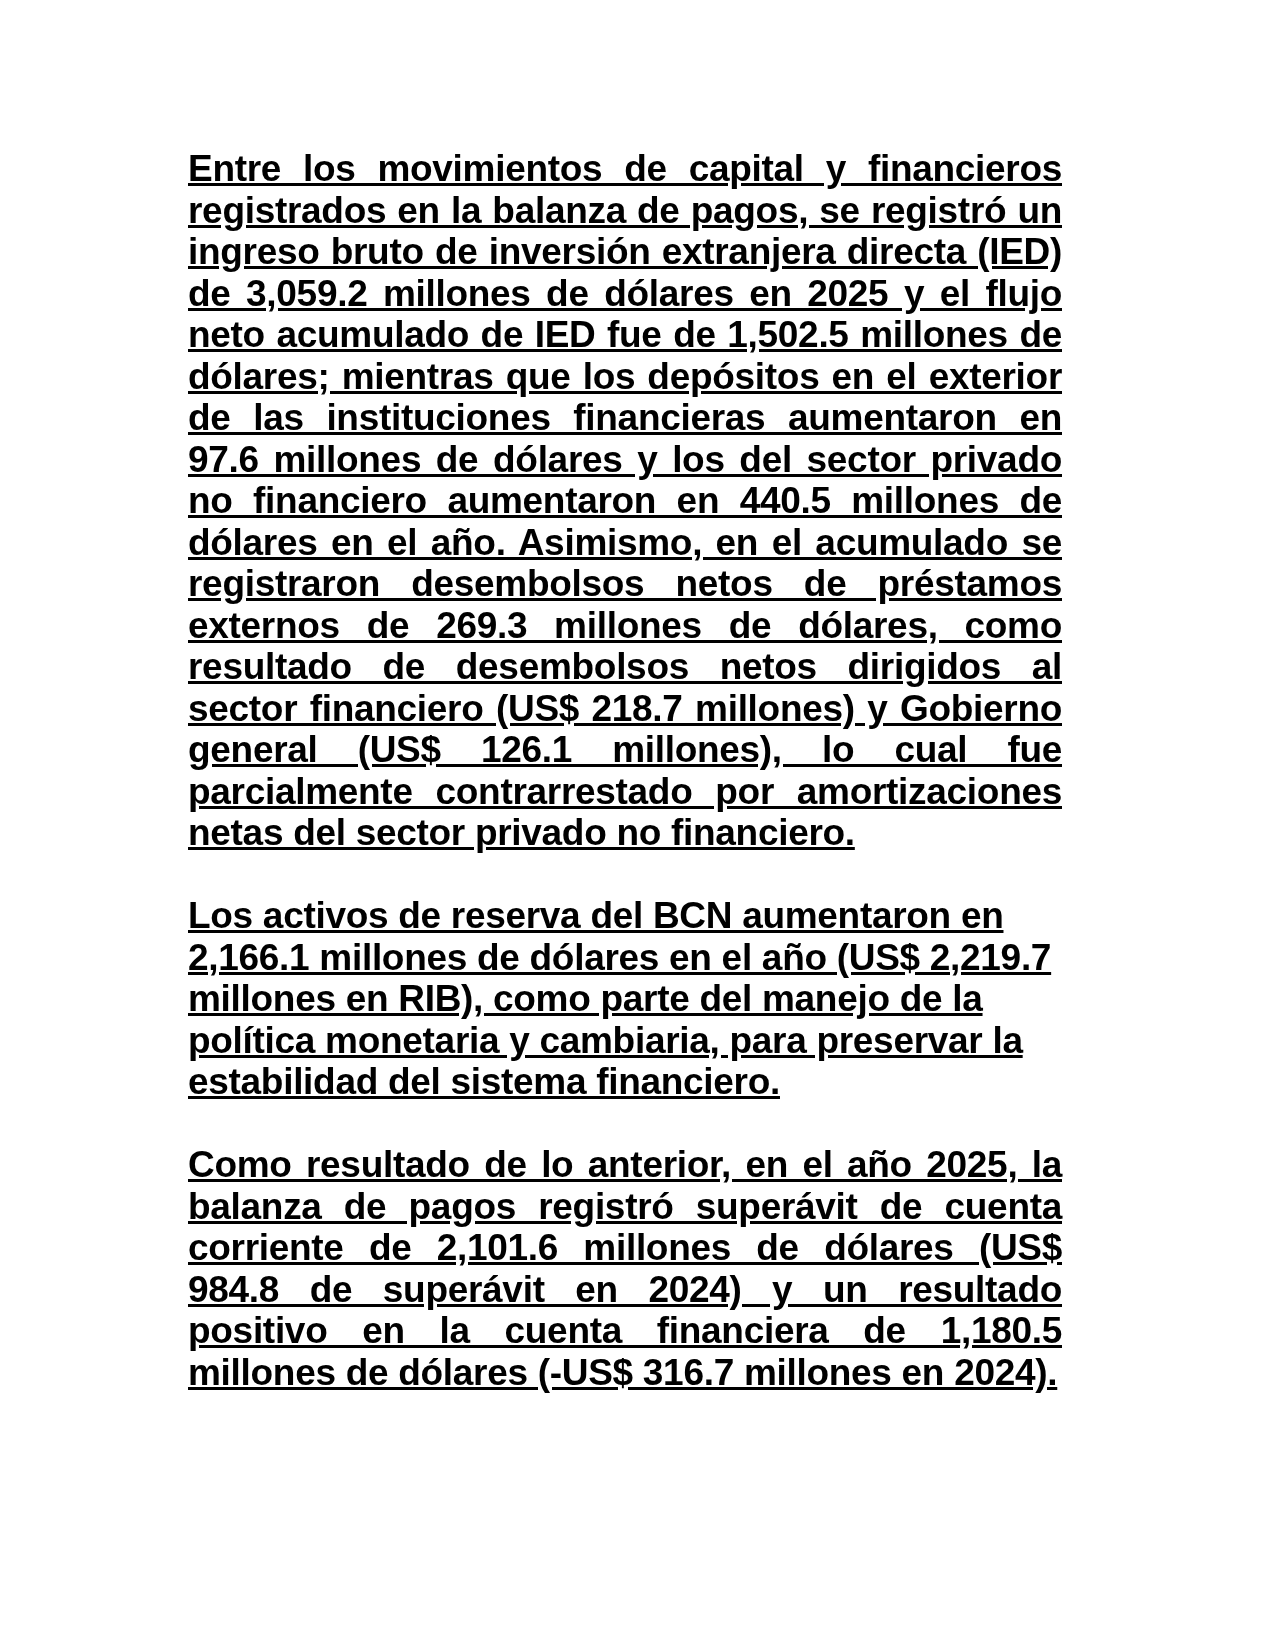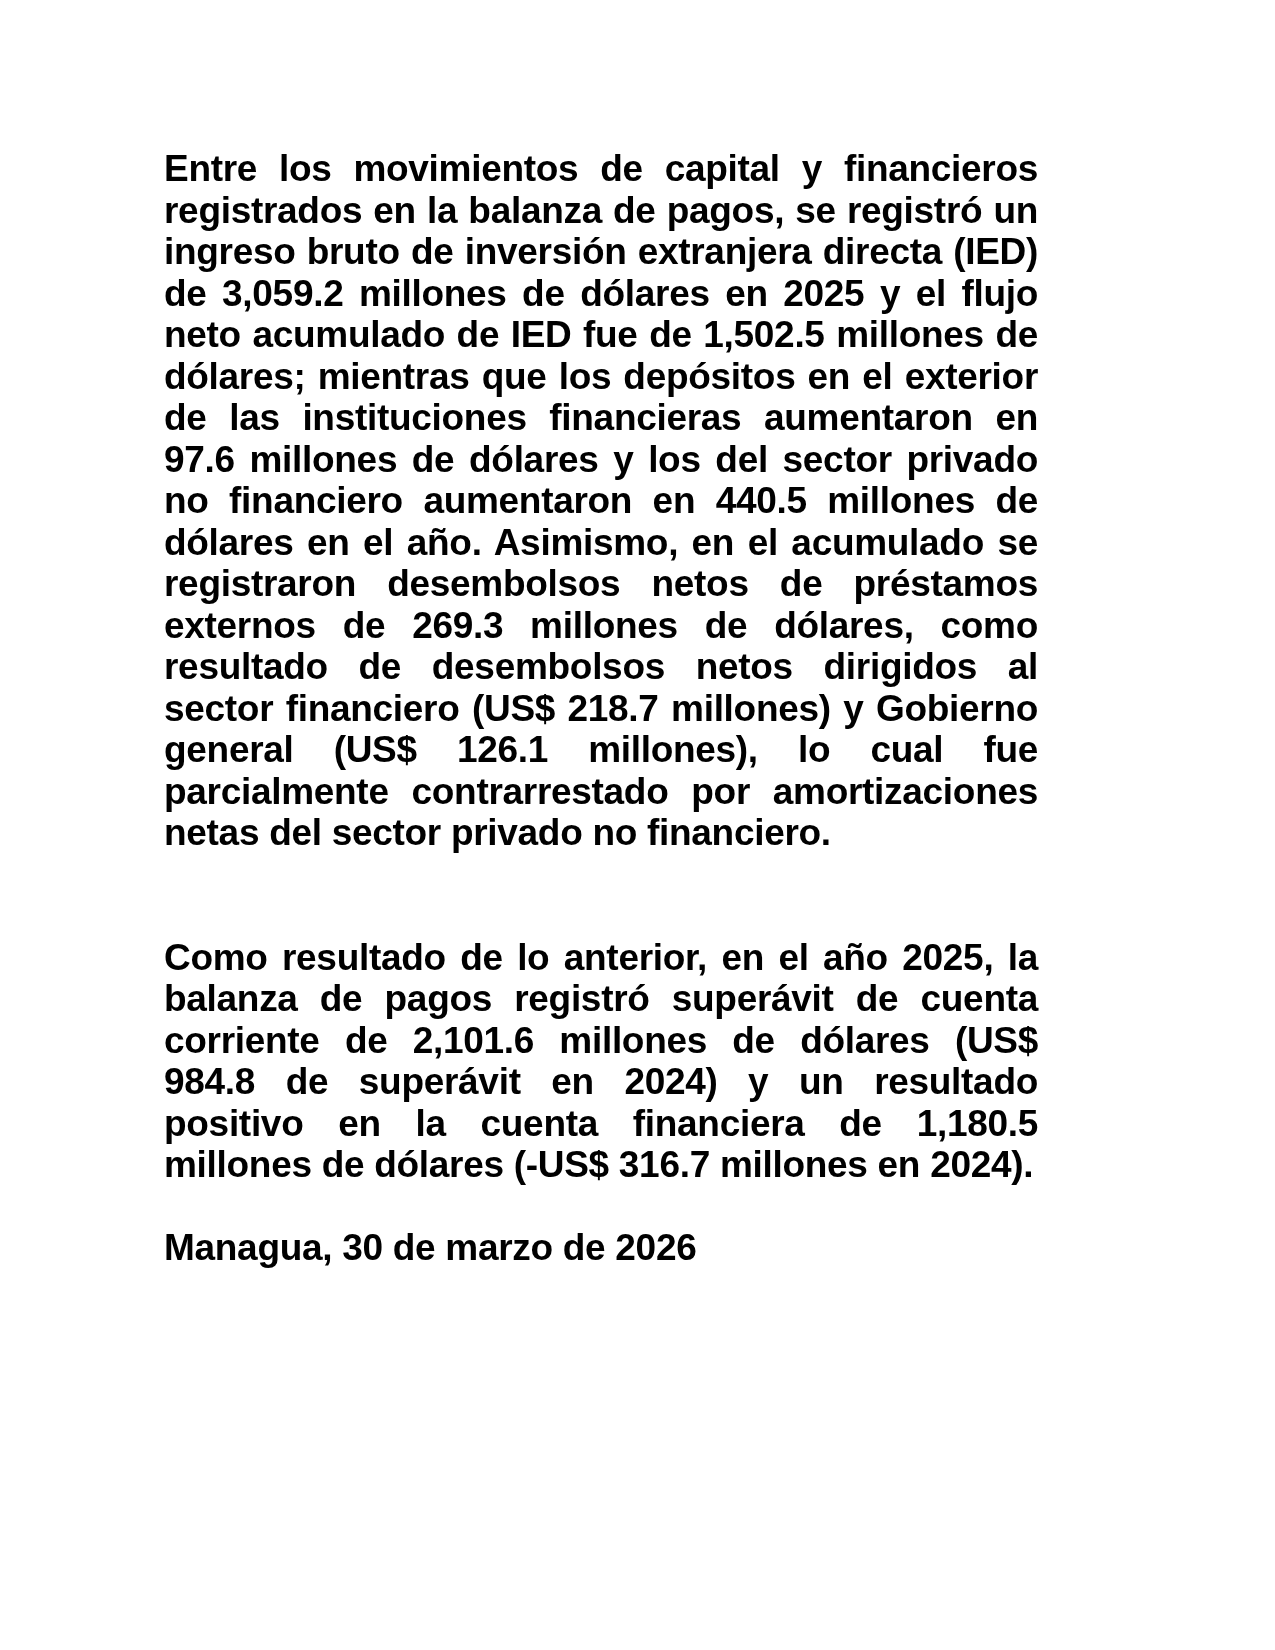--- a/index.html
+++ b/index.html
@@ -15,23 +15,24 @@
   }
   .page {
     position: relative;
     width: 1275px;
     height: 1650px;
     background: #ffffff;
     box-sizing: border-box;
   }
   .content {
     position: absolute;
-    left: 164px;
+    left: 188px;
     top: 148px;
     width: 874px;
+    text-decoration: underline;
   }
   .para {
     margin: 0 0 0 0;
     color: #000000;
     font-weight: 700;
     font-size: 37px;
     line-height: 41.5px;
     font-stretch: condensed;
     letter-spacing: -0.3px;
     text-align: justify;
@@ -56,23 +57,23 @@
 </head>
 <body>
 
 <div class="page">
   <div class="content">
 
     <p class="para">Entre los movimientos de capital y financieros registrados en la balanza de pagos, se registró un ingreso bruto de inversión extranjera directa (IED) de 3,059.2 millones de dólares en 2025 y el flujo neto acumulado de IED fue de 1,502.5 millones de dólares; mientras que los depósitos en el exterior de las instituciones financieras aumentaron en 97.6 millones de dólares y los del sector privado no financiero aumentaron en 440.5 millones de dólares en el año. Asimismo, en el acumulado se registraron desembolsos netos de préstamos externos de 269.3 millones de dólares, como resultado de desembolsos netos dirigidos al sector financiero (US$ 218.7 millones) y Gobierno general (US$ 126.1 millones), lo cual fue parcialmente contrarrestado por amortizaciones netas del sector privado no financiero.</p>
 
     <div class="gap"></div>
 
+    <p class="para left">Los activos de reserva del BCN aumentaron en 2,166.1 millones de dólares en el año (US$ 2,219.7 millones en RIB), como parte del manejo de la política monetaria y cambiaria, para preservar la estabilidad del sistema financiero.</p>
 
     <div class="gap"></div>
 
     <p class="para">Como resultado de lo anterior, en el año 2025, la balanza de pagos registró superávit de cuenta corriente de 2,101.6 millones de dólares (US$ 984.8 de superávit en 2024) y un resultado positivo en la cuenta financiera de 1,180.5 millones de dólares (-US$ 316.7 millones en 2024).</p>
 
     <div class="gap-sm"></div>
 
-    <p class="para left">Managua, 30 de marzo de 2026</p>
 
   </div>
 </div>
 
 </body></html>

